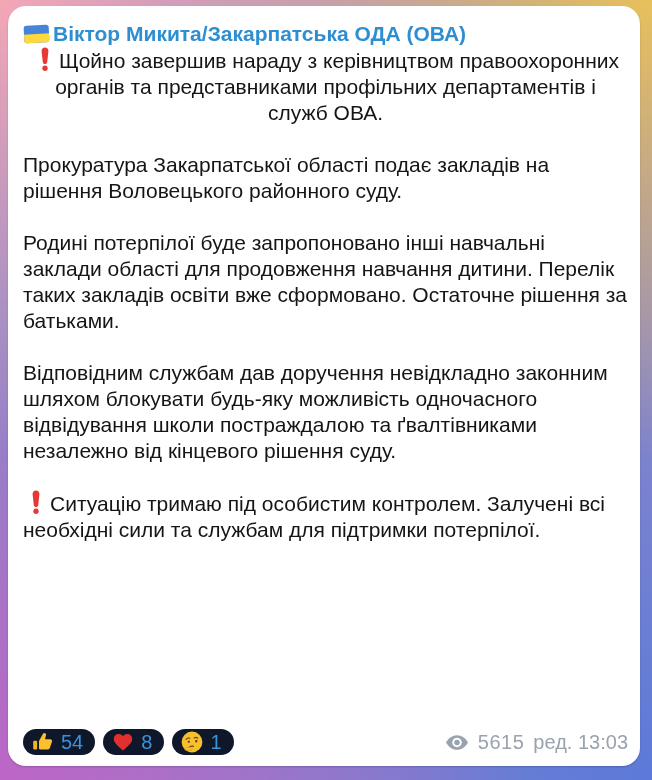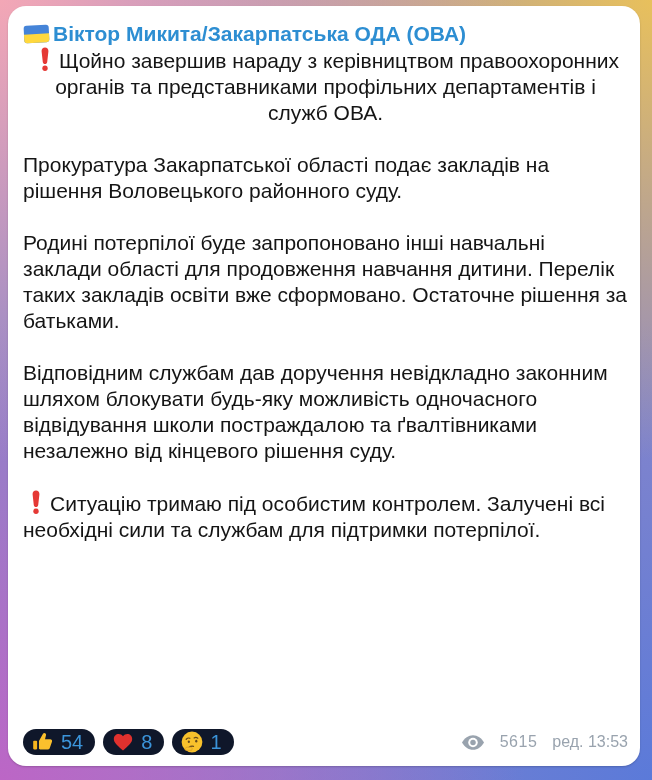--- a/index.html
+++ b/index.html
@@ -30,21 +30,21 @@
   .excl{display:inline-block;width:12px;height:24px;margin:0 8px 0 7px;vertical-align:-3px;}
   .excl svg{display:block;}
   .footer{margin-top:auto;display:flex;align-items:center;flex:0 0 auto;padding-bottom:2px;}
   .pill{
     display:inline-flex;align-items:center;gap:7px;height:26px;
     background:#0f172a;border-radius:15px;padding:0 12px 0 9px;
     margin-right:8px;cursor:pointer;
   }
   .pill .cnt{color:#3b94da;font-size:20px;}
   .pill svg{display:block;}
-  .meta{margin-left:auto;display:flex;align-items:center;gap:15px;color:#99a3ae;font-size:16px;}
+  .meta{margin-left:auto;display:flex;align-items:center;gap:9px;color:#99a3ae;font-size:20px;}
   .meta .views{letter-spacing:.5px;}
   .eye{display:inline-block;margin-right:1px;}
   .eye svg{display:block;}
 </style>
 </head>
 <body>
 
 <div class="bubble">
 
   <div class="header">
@@ -115,17 +115,17 @@
 
     <span class="meta">
       <span class="eye">
         <svg width="22" height="15" viewBox="0 0 24 16">
           <path d="M12 0C7 0 2.7 3.1 0 8c2.7 4.9 7 8 12 8s9.3-3.1 12-8C21.3 3.1 17 0 12 0z" fill="#99a3ae"></path>
           <circle cx="12" cy="8" r="5.2" fill="#ffffff"></circle>
           <circle cx="12" cy="8" r="3" fill="#99a3ae"></circle>
         </svg>
       </span>
       <span class="views">5615</span>
-      <span>ред. 13:53</span>
+      <span>ред. 13:03</span>
     </span>
 
   </div>
 </div>
 
 </body></html>

